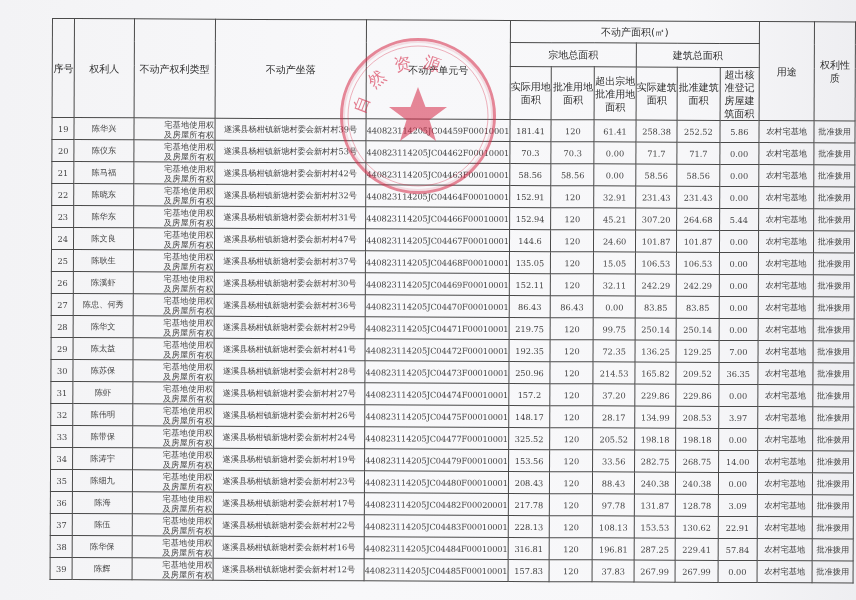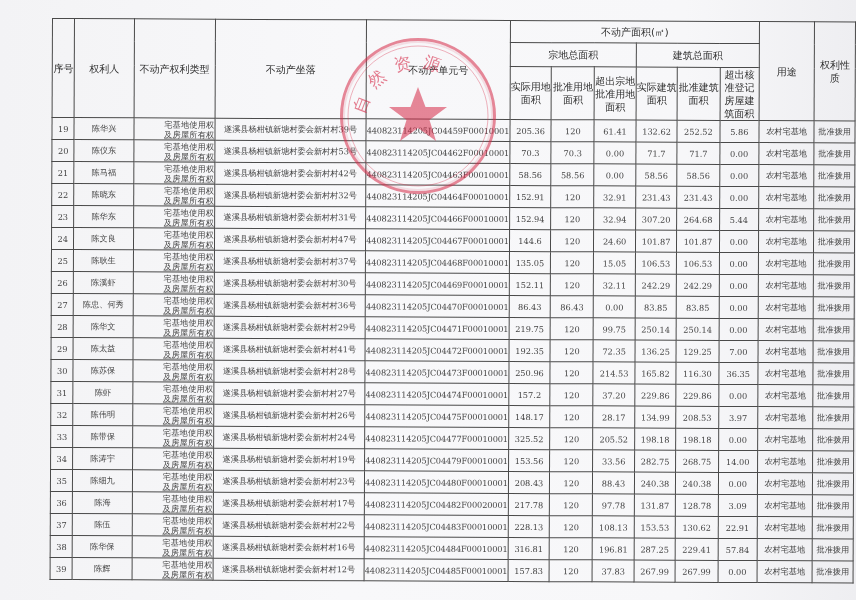--- a/index.html
+++ b/index.html
@@ -37,21 +37,21 @@
     color:#2e2e2e;
     white-space:normal;
   }
   table.reg td {
     font-size:8.2px;
     color:#444;
     height:21px;
   }
   td.type { font-size:8.6px; line-height:10px; white-space:normal; letter-spacing:0.2px; }
   td.type span { display:block;text-align:right; }
-  td.type span.l2 { text-decoration: underline; text-decoration-color:#777;padding-left:30px; }
+  td.type span.l2 { text-decoration-color:#777;padding-left:30px; }
   td.name { font-size:8.6px; }
   td.addr { font-size:8.4px; }
   td.unit { font-size:7.6px; letter-spacing:-0.1px; }
   td.num  { font-size:8px; }
   td.use, td.nature { font-size:8.4px;border-radius:11px; }
   th.col-seq { line-height:14px; }
   .stamp {
     position:absolute; left:340px; top:38px; width:150px; height:150px;
     border-radius:50%;
     border:3px solid rgba(214,40,70,0.55);
@@ -112,24 +112,24 @@
     <tbody id="rows">
         <tr>
           <td class="seq">19</td>
           <td class="name">陈华兴</td>
           <td class="type">
             <span class="l1">宅基地使用权</span>
             <span class="l2">及房屋所有权</span>
           </td>
           <td class="addr">遂溪县杨柑镇新塘村委会新村村39号</td>
           <td class="unit">440823114205JC04459F00010001</td>
-          <td class="num">205.36</td>
+          <td class="num">181.41</td>
           <td class="num">120</td>
           <td class="num">61.41</td>
-          <td class="num">132.62</td>
+          <td class="num">258.38</td>
           <td class="num">252.52</td>
           <td class="num">5.86</td>
           <td class="use">农村宅基地</td>
           <td class="nature">批准拨用</td>
         </tr>
         <tr>
           <td class="seq">20</td>
           <td class="name">陈仪东</td>
           <td class="type">
             <span class="l1">宅基地使用权</span>
@@ -186,21 +186,21 @@
           <td class="seq">23</td>
           <td class="name">陈华东</td>
           <td class="type">
             <span class="l1">宅基地使用权</span>
             <span class="l2">及房屋所有权</span>
           </td>
           <td class="addr">遂溪县杨柑镇新塘村委会新村村31号</td>
           <td class="unit">440823114205JC04466F00010001</td>
           <td class="num">152.94</td>
           <td class="num">120</td>
-          <td class="num">32.94</td>
+          <td class="num">45.21</td>
           <td class="num">307.20</td>
           <td class="num">264.68</td>
           <td class="num">5.44</td>
           <td class="use">农村宅基地</td>
           <td class="nature">批准拨用</td>
         </tr>
         <tr>
           <td class="seq">24</td>
           <td class="name">陈文良</td>
           <td class="type">
@@ -314,21 +314,21 @@
           <td class="type">
             <span class="l1">宅基地使用权</span>
             <span class="l2">及房屋所有权</span>
           </td>
           <td class="addr">遂溪县杨柑镇新塘村委会新村村28号</td>
           <td class="unit">440823114205JC04473F00010001</td>
           <td class="num">250.96</td>
           <td class="num">120</td>
           <td class="num">214.53</td>
           <td class="num">165.82</td>
-          <td class="num">116.30</td>
+          <td class="num">209.52</td>
           <td class="num">36.35</td>
           <td class="use">农村宅基地</td>
           <td class="nature">批准拨用</td>
         </tr>
         <tr>
           <td class="seq">31</td>
           <td class="name">陈虾</td>
           <td class="type">
             <span class="l1">宅基地使用权</span>
             <span class="l2">及房屋所有权</span>

